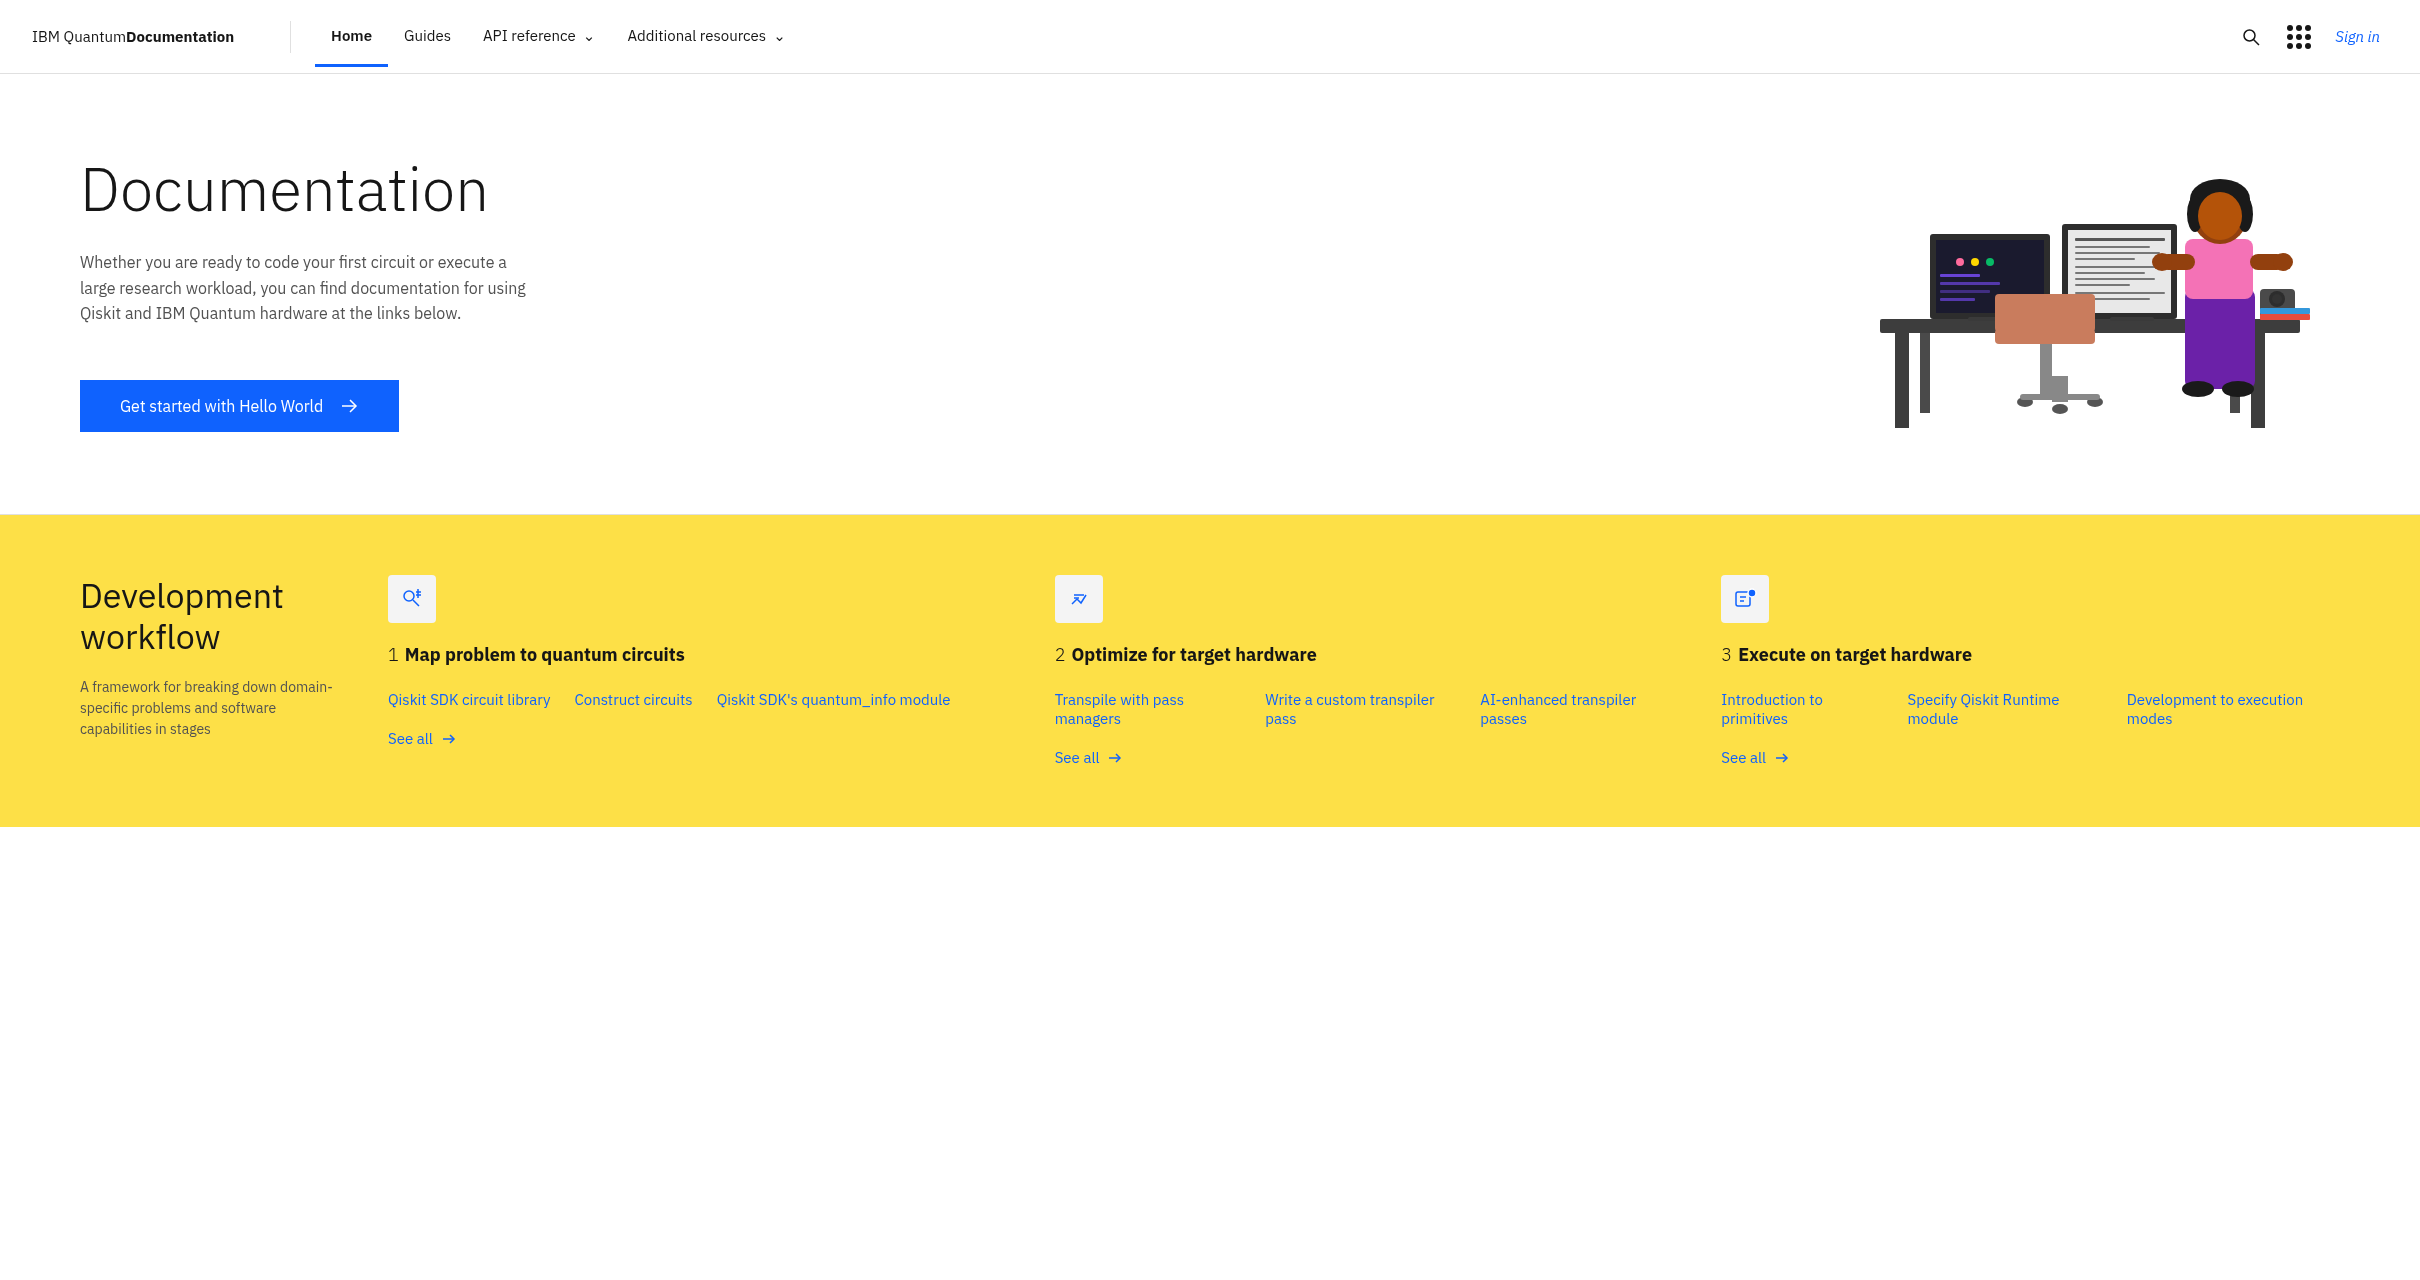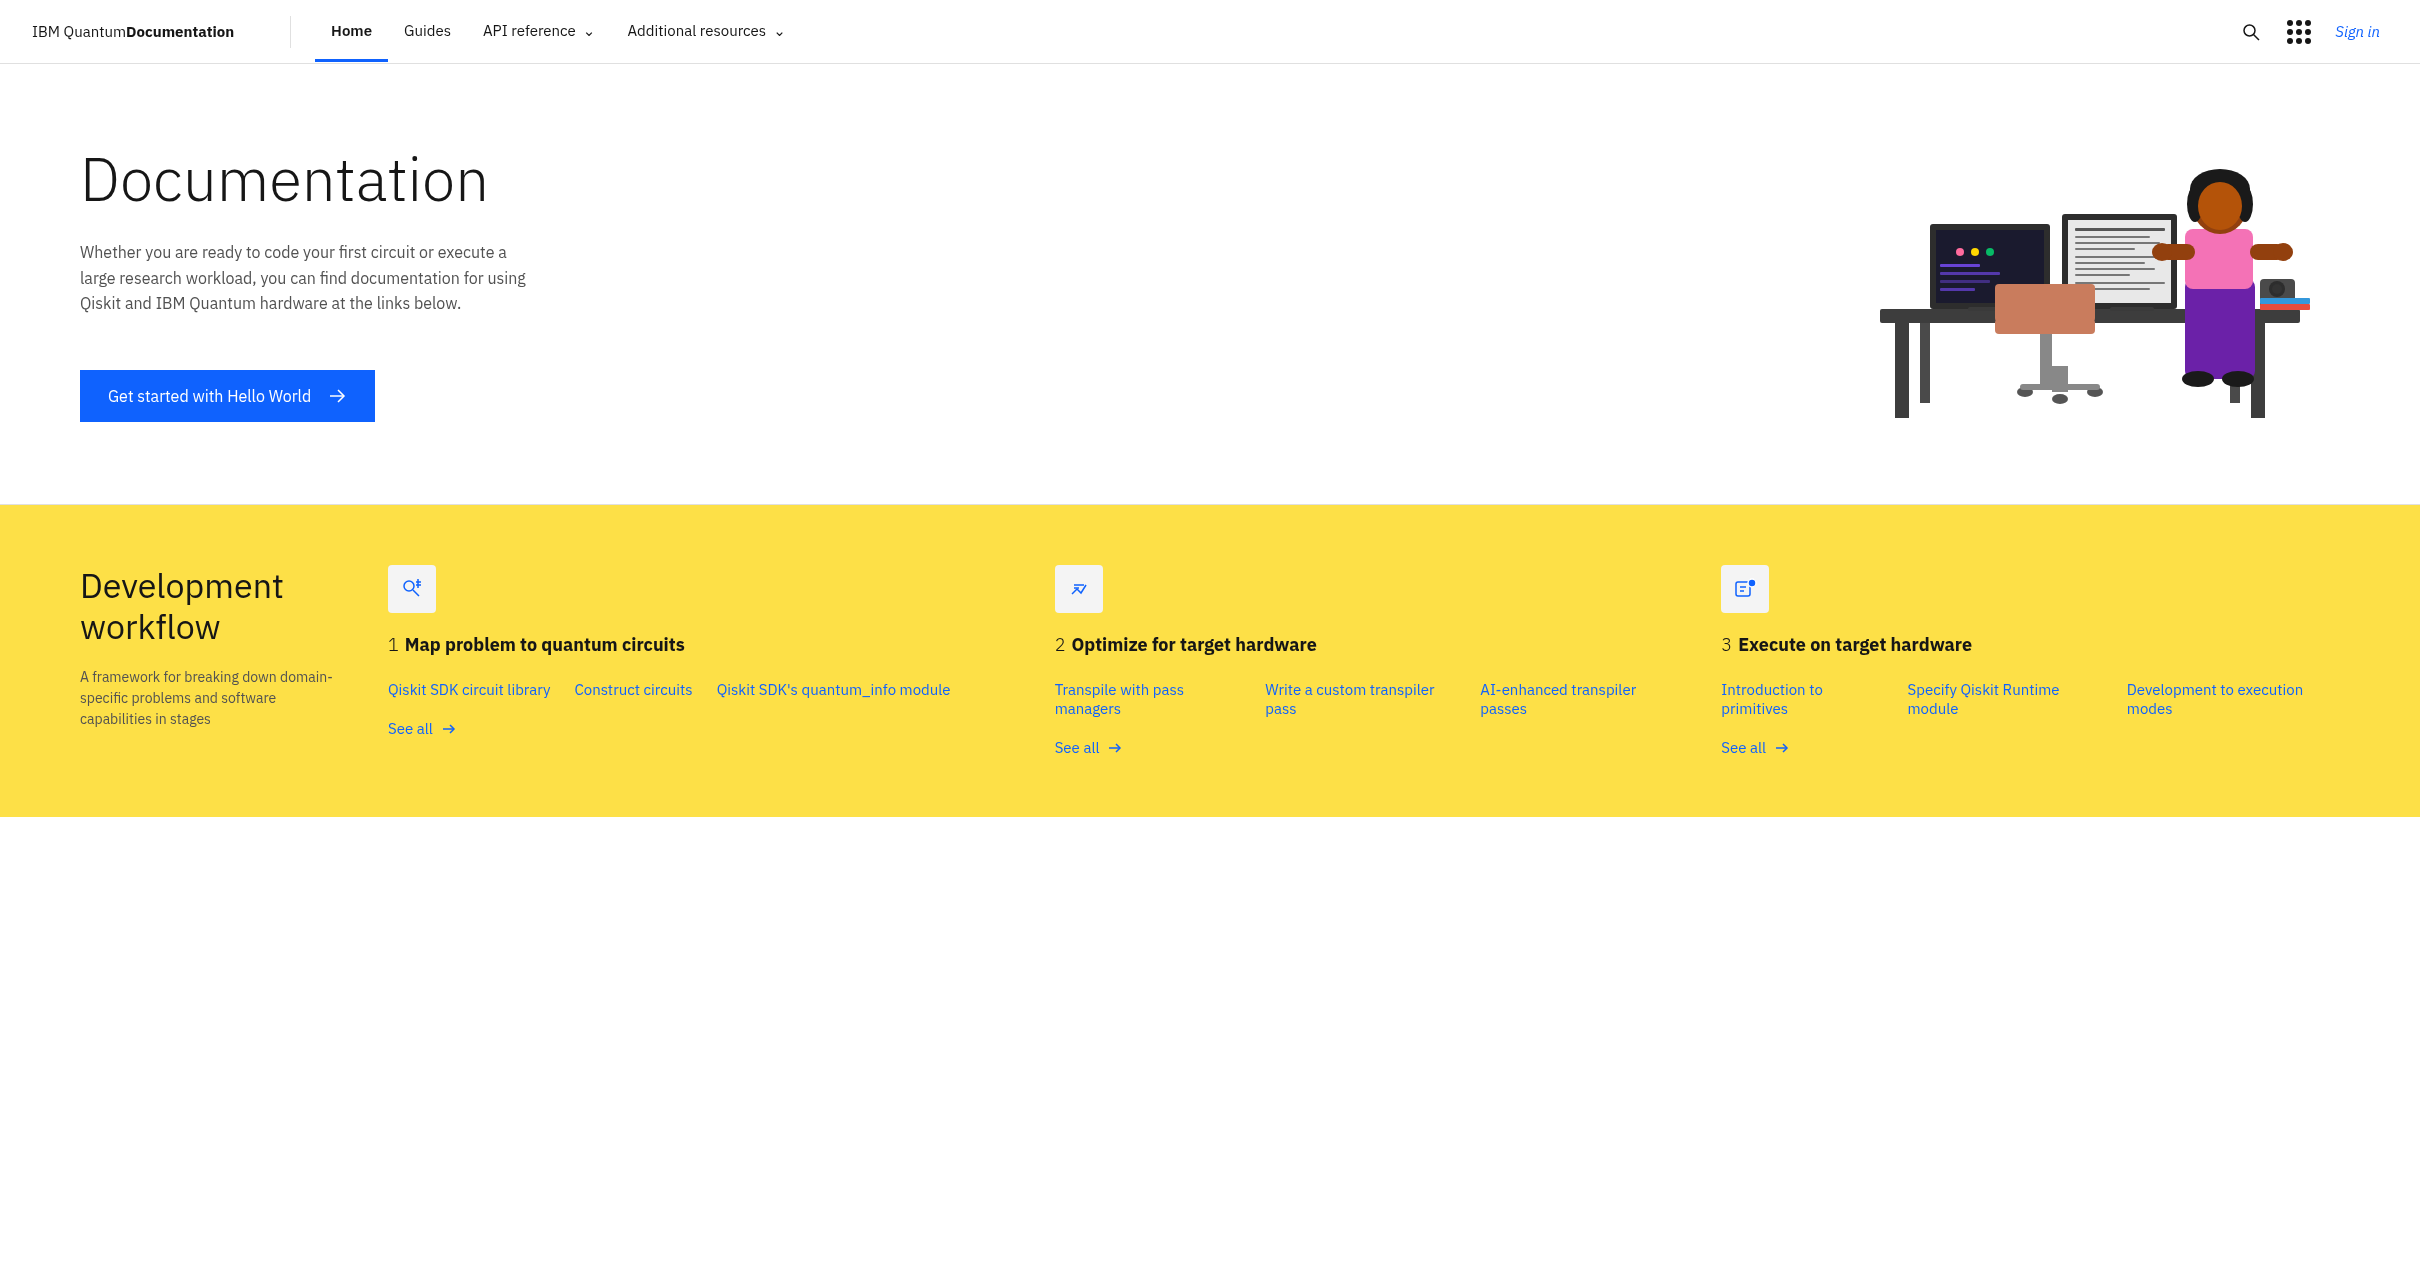--- a/index.html
+++ b/index.html
@@ -1,20 +1,20 @@
 <!DOCTYPE html>
 <html><head>
   <meta charset="utf-8">
   <style>
     * { margin: 0; padding: 0; box-sizing: border-box; }
     body { font-family: 'IBM Plex Sans', Arial, sans-serif; background: #fff; color: #161616; font-size: 16px; }
 
     
     nav {
-      display: flex; align-items: center; height: 64px;
+      display: flex; align-items: center; height: 74px;
       border-bottom: 1px solid #e0e0e0;
       padding: 0 32px; background: #fff;
       position: sticky; top: 0; z-index: 100;
     }
     .nav-brand { display: flex; align-items: center; gap: 0; margin-right: 32px; font-size: 15px; white-space: nowrap; }
     .nav-brand span { font-weight: 400; }
     .nav-brand strong { font-weight: 700; }
     .nav-divider { width: 1px; height: 32px; background: #e0e0e0; margin: 0 24px; }
     .nav-links { display: flex; align-items: center; gap: 0; flex: 1; }
     .nav-link {
@@ -34,21 +34,21 @@
     .hero {
       display: flex; align-items: center; justify-content: space-between;
       padding: 60px 80px 60px 80px; background: #fff; min-height: 360px;
       border-bottom: 1px solid #e0e0e0;
     }
     .hero-content { max-width: 520px; }
     .hero-title { font-size: 60px; font-weight: 300; line-height: 1.1; margin-bottom: 28px; color: #161616; }
     .hero-desc { font-size: 16px; line-height: 1.6; color: #525252; margin-bottom: 53px; max-width: 460px; }
     .hero-btn {
       display: inline-flex; align-items: center; gap: 16px;
-      background: #0f62fe; color: #fff; padding: 16px 28px;
+      background: #0f62fe; color: #fff; padding: 16px 40px;
       font-size: 16px; text-decoration: none; cursor: pointer;
       border: none; font-family: inherit;
     }
     .hero-btn svg { flex-shrink: 0; }
 
     
     .hero-illustration { flex-shrink: 0; width: 520px; height: 320px; position: relative; }
 
     
     .desk-scene { width: 100%; height: 100%; }

